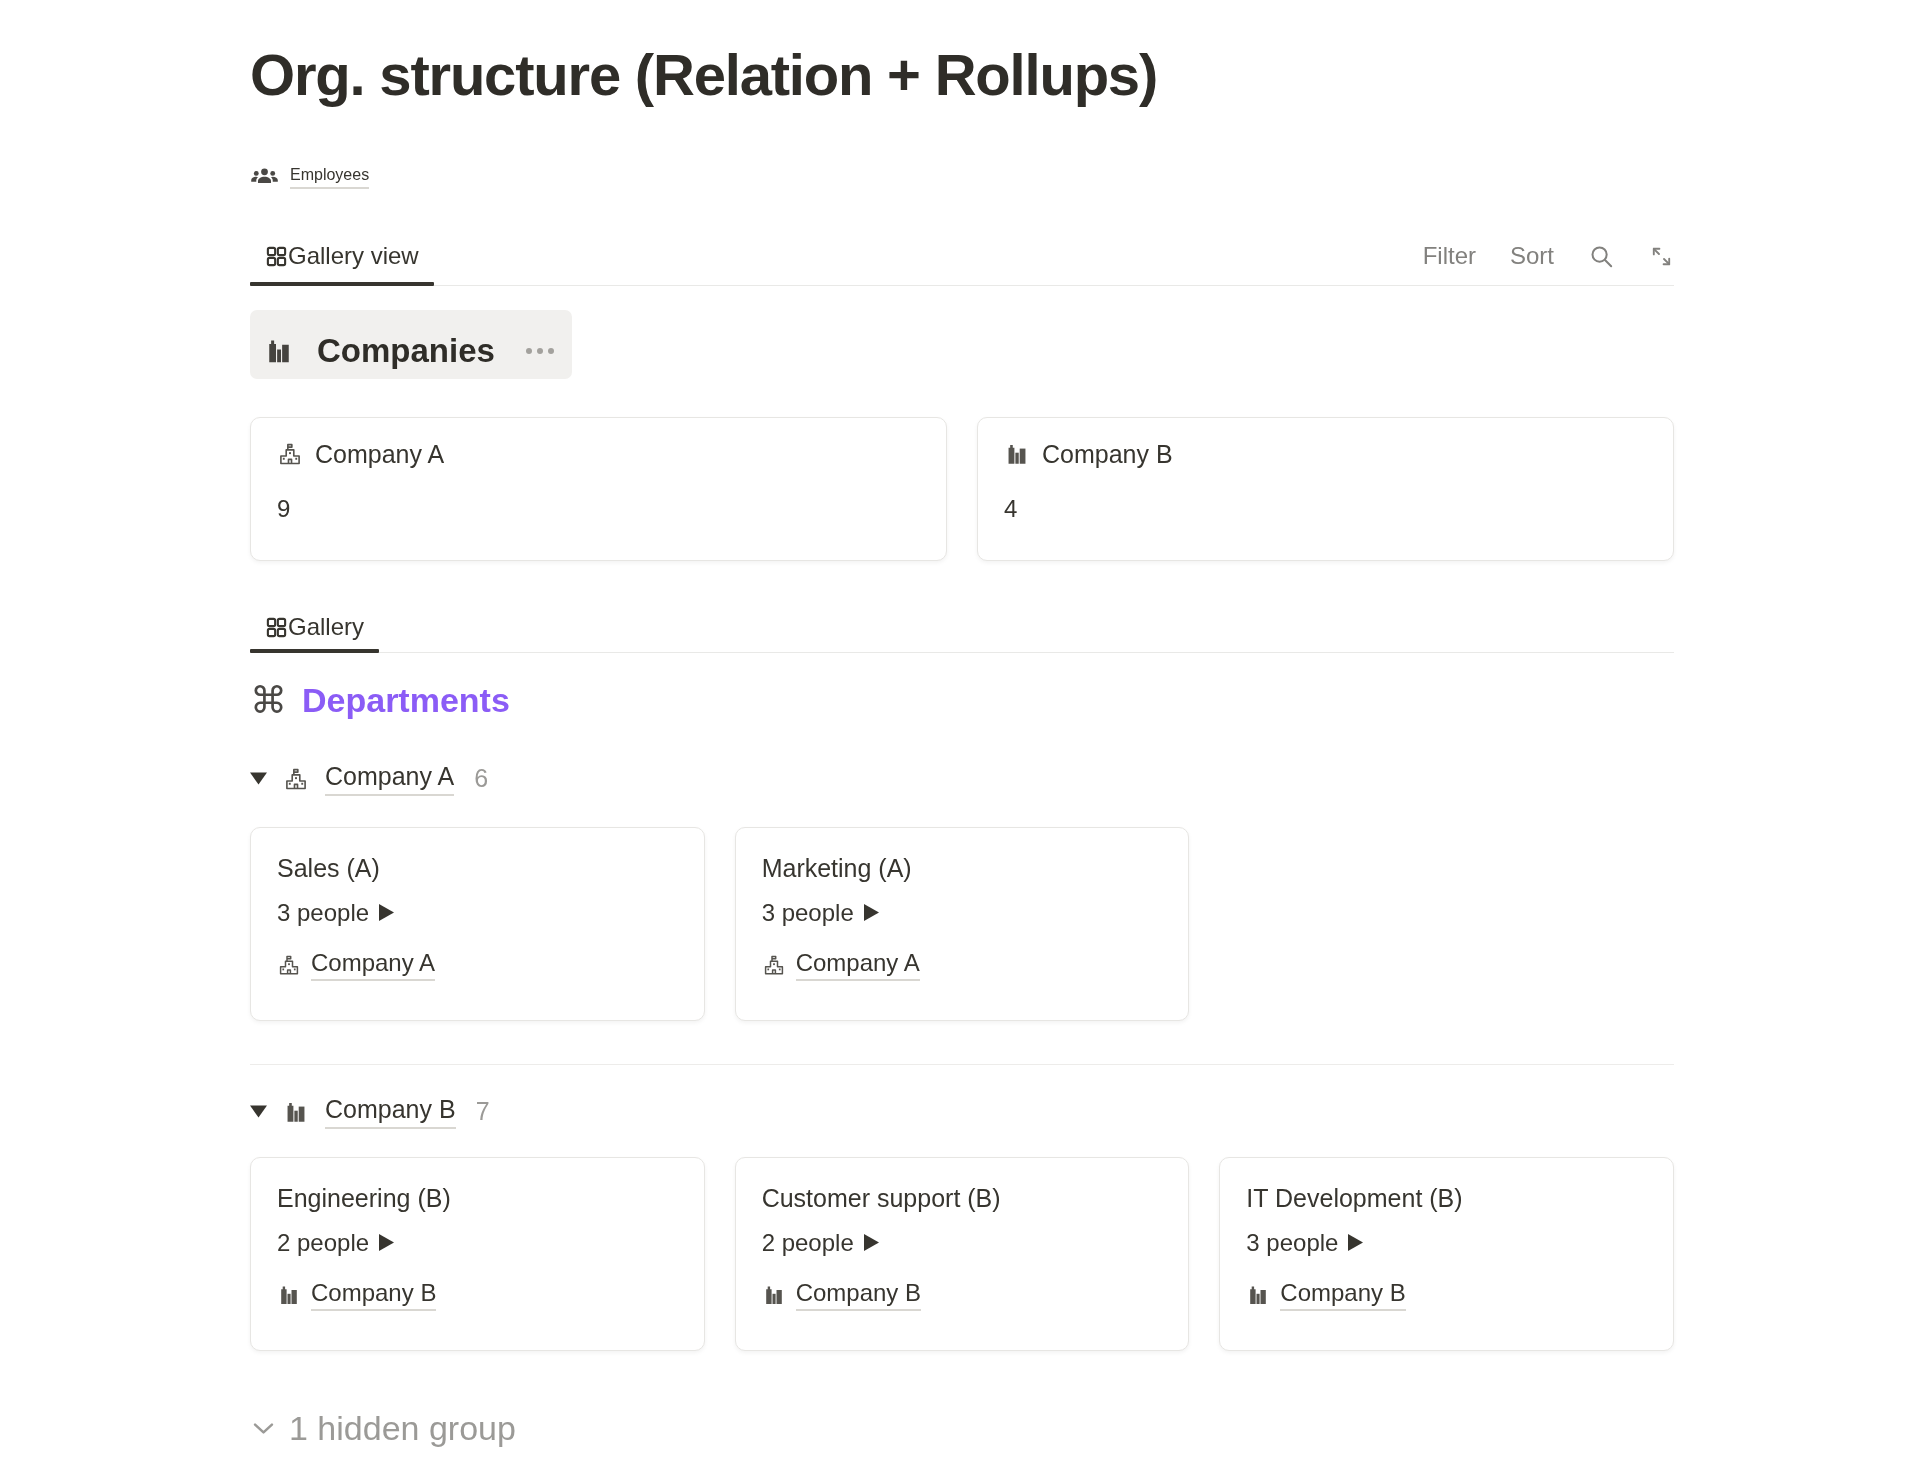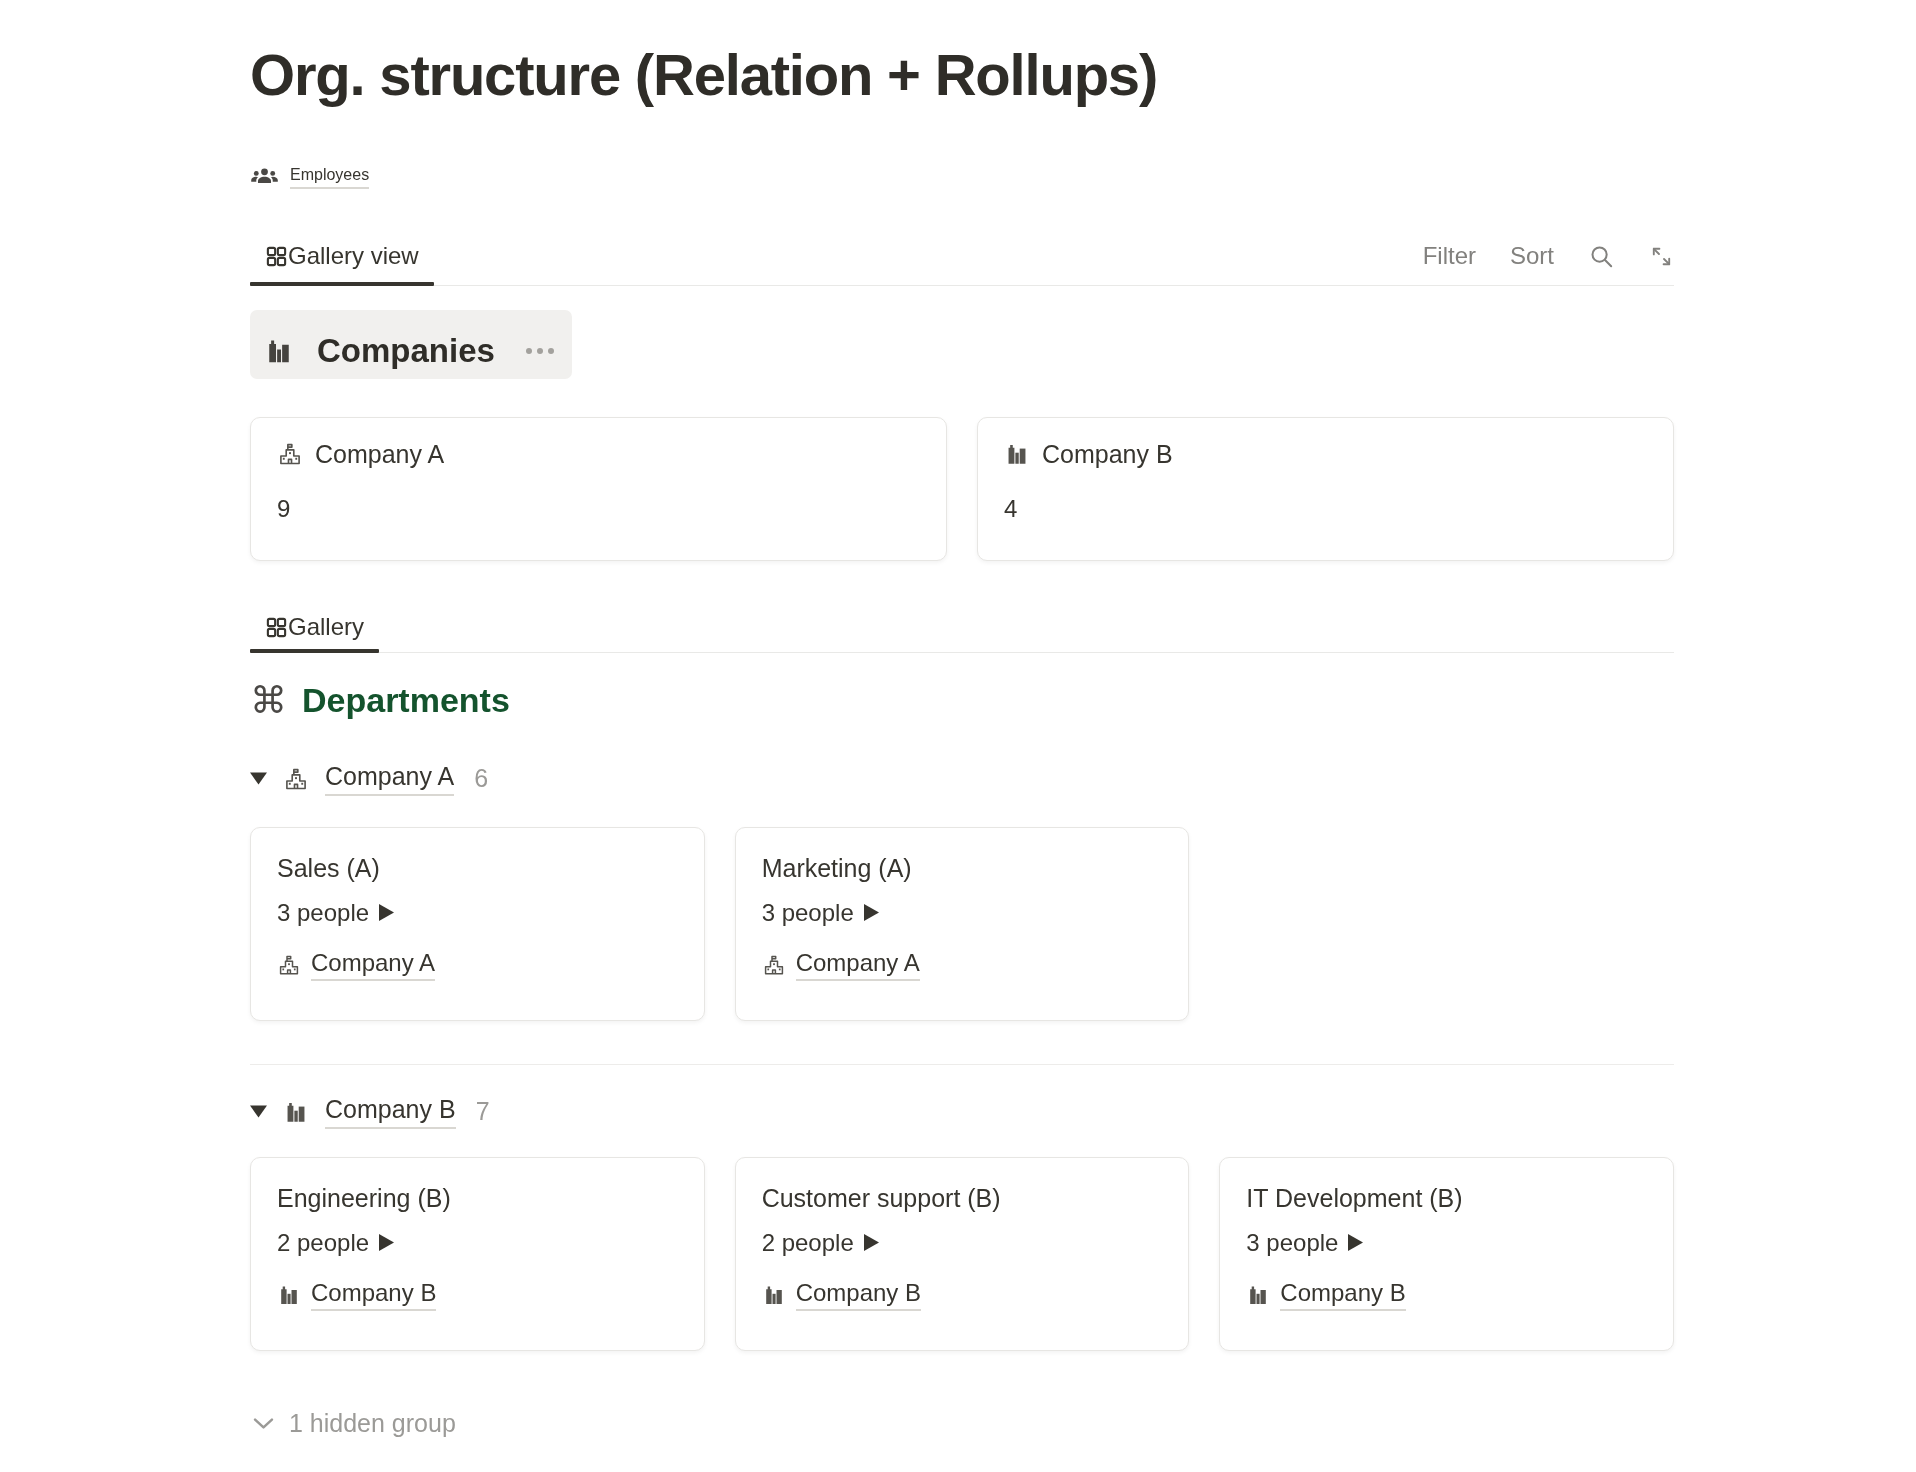--- a/index.html
+++ b/index.html
@@ -55,21 +55,21 @@
     cursor: pointer;
   }
   .section-pill .pill-title { font-size: 33px; font-weight: 700; color: #2f2d28; }
   .dots { display: inline-flex; gap: 5px; margin-left: 8px; align-items: center; }
   .dots i { width: 6px; height: 6px; border-radius: 50%; background: #A3A19D; display: block; }
 
   
   .section-header {
     margin-top: 28px; display: flex; align-items: center; gap: 15px;
   }
-  .section-header .sec-title { font-size: 34px; font-weight: 700; color: #14532d; }
+  .section-header .sec-title { font-size: 34px; font-weight: 700; color: #8b5cf6; }
   .cmd-glyph {
     font-family: "DejaVu Sans", sans-serif; font-size: 37px; color: #4a4845; line-height: 1;
   }
 
   
   .grid-2 { margin-top: 38px; display: grid; grid-template-columns: 1fr 1fr; gap: 30px; }
   .grid-3 { display: grid; grid-template-columns: repeat(3, 1fr); gap: 30px; }
   .grid-3.row-a { margin-top: 31px; }
   .grid-3.row-b { margin-top: 28px; }
 
@@ -100,21 +100,21 @@
     border-bottom: 2px solid #D9D7D2; padding-bottom: 3px;
   }
   .group-count { font-size: 25px; color: #9B9A97; margin-left: 4px; }
   .toggle { display: inline-flex; align-items: center; cursor: pointer; }
 
   .divider { margin-top: 43px; border: none; border-top: 1px solid #EDECEA; }
 
   
   .hidden-group {
     margin-top: 58px; display: inline-flex; align-items: center; gap: 12px;
-    color: #9B9A97; font-size: 25px; cursor: pointer;
+    color: #9B9A97; font-size: 34px; cursor: pointer;
   }
 
   .icon { display: inline-flex; align-items: center; justify-content: center; }
 </style>
 </head>
 <body>
 
 <div class="page">
 
   

